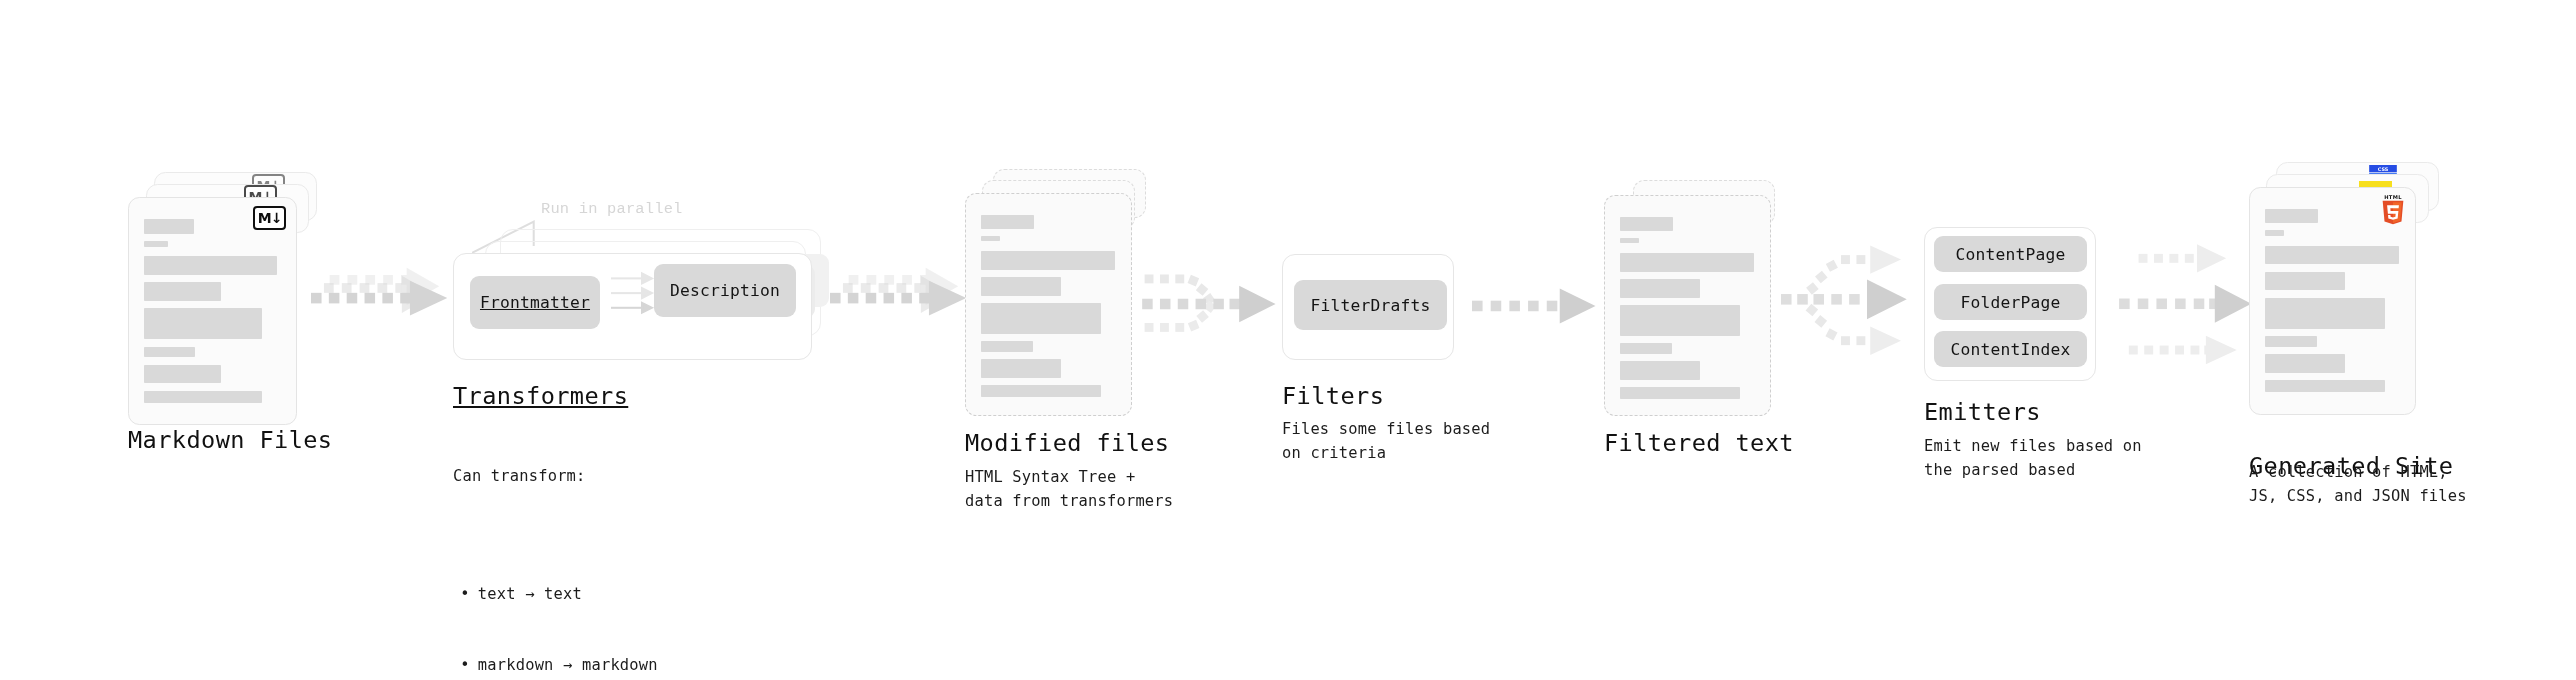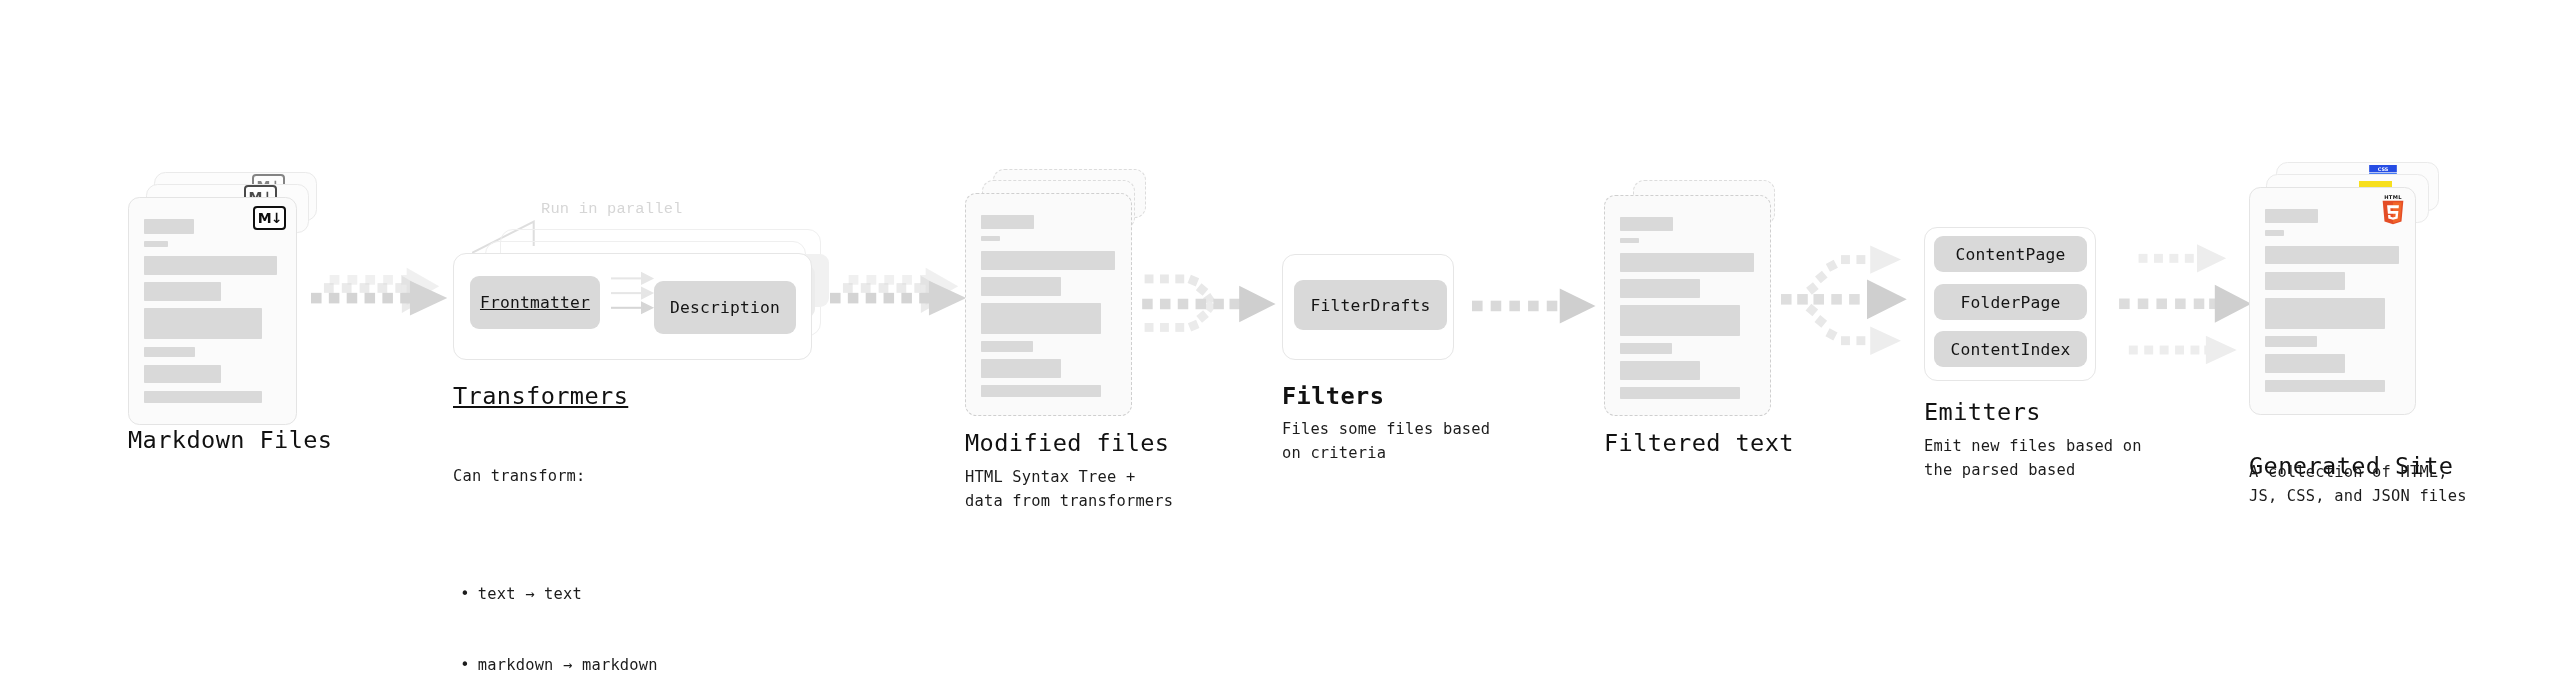--- a/index.html
+++ b/index.html
@@ -167,21 +167,21 @@
       </g>
       <g stroke="#d6d6d6" stroke-width="2.5" fill="#d6d6d6">
         <line x1="0" y1="40" x2="38" y2="40"></line>
           <polygon points="38,34 50,40 38,46"></polygon>
       </g>
     </svg>
 
     <div class="pill" style="left:470px;top:276px;width:130px;height:53px;text-decoration:underline;">
       <span>Frontmatter</span>
     </div>
-    <div class="pill" style="left:654px;top:281px;width:142px;height:53px;text-align:center;">
+    <div class="pill" style="left:654px;top:264px;width:142px;height:53px;text-align:center;">
       <span>Description</span>
     </div>
 
     <div class="abs sec-title" style="left:453px;top:382px;text-decoration:underline;">Transformers</div>
 
     <div class="abs sec-sub" style="left:453px;top:418px;">
       <div>Can transform:</div>
       <ul class="bullets">
         <li>text → text</li>
         <li>markdown → markdown</li>
@@ -276,21 +276,21 @@
       </g>
       <polygon points="120,22 165,44.5 120,67" fill="#cfcfcf"></polygon>
     </svg>
   </div>
 
   <div class="abs" style="left:0;top:0;">
     <div class="groupbox" style="left:1282px;top:254px;width:172px;height:106px;"></div>
     <div class="pill" style="left:1294px;top:280px;width:153px;height:50px;">
       <span>FilterDrafts</span>
     </div>
-    <div class="abs sec-title" style="left:1282px;top:382px;font-weight:bold;">Filters</div>
+    <div class="abs sec-title" style="left:1282px;top:382px;">Filters</div>
     <div class="abs sec-sub" style="left:1282px;top:418px;">Files some files based
 on criteria</div>
   </div>
 
   <div class="abs" style="left:1472px;top:294px;">
     <svg width="130" height="41" viewBox="0 0 160 50">
       <g fill="#d9d9d9">
         <rect x="0" y="8" width="13" height="13"></rect>
           <rect x="23" y="8" width="13" height="13"></rect>
         <rect x="46" y="8" width="13" height="13"></rect>

